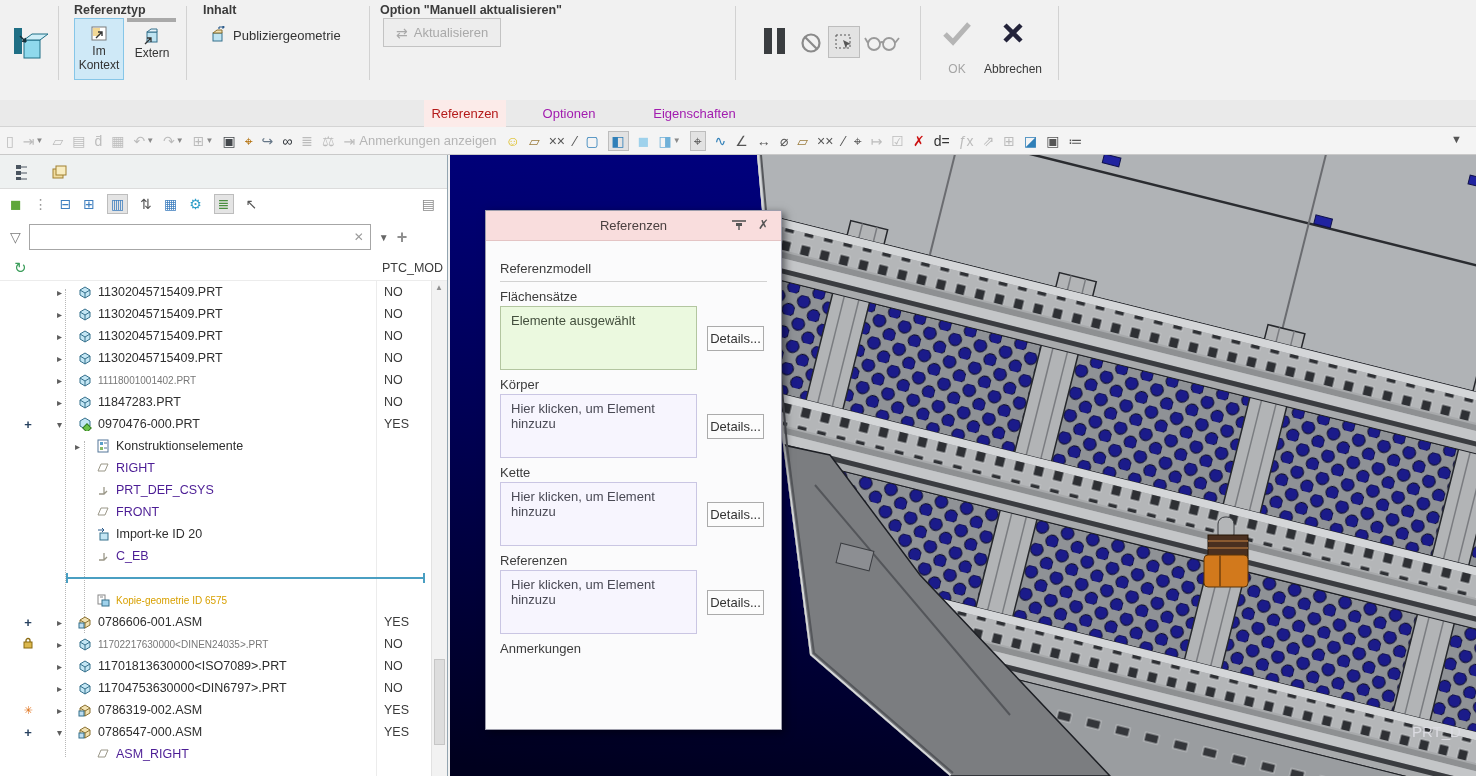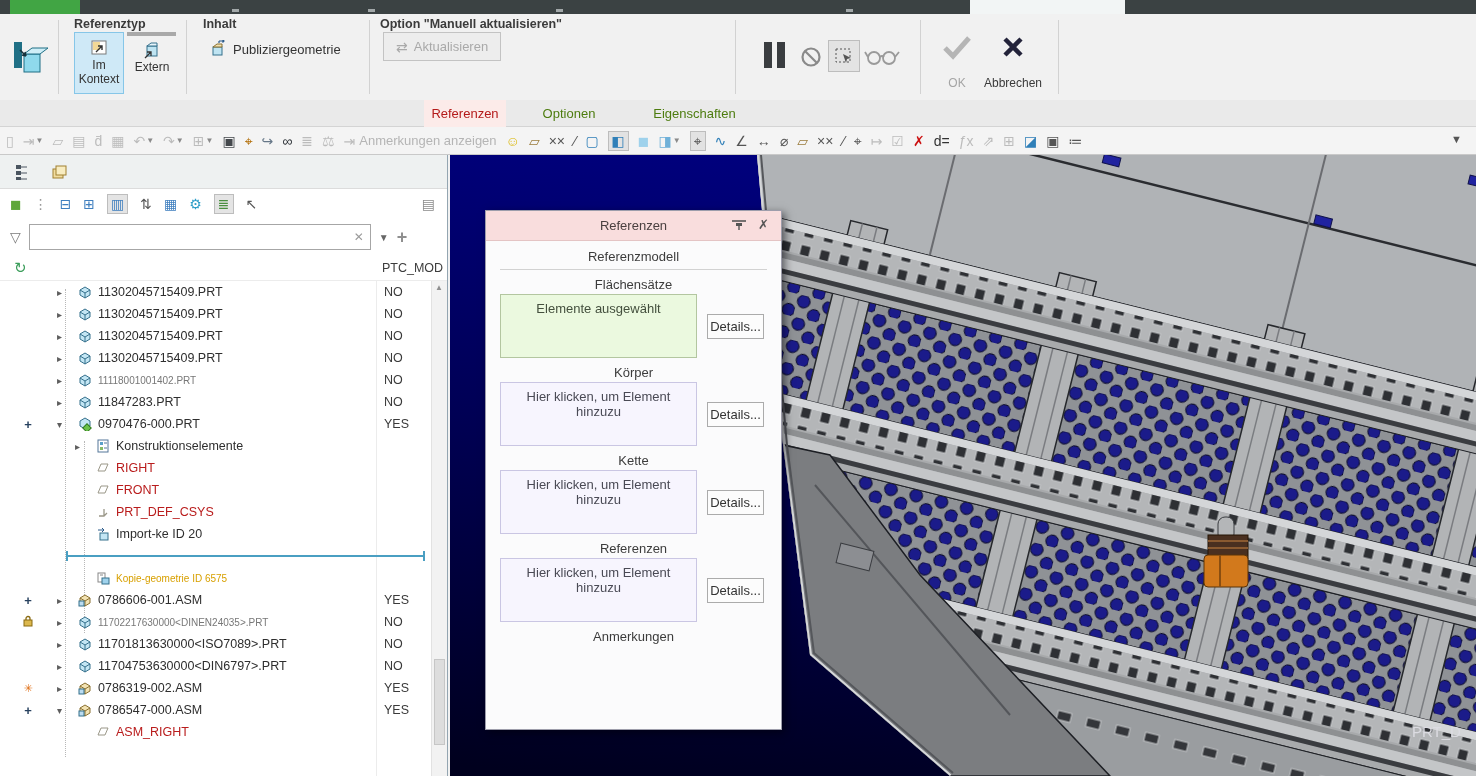--- a/index.html
+++ b/index.html
@@ -6,21 +6,21 @@
   html,body { width:1476px; height:776px; overflow:hidden; background:#f1f1f1;
     font-family:"Liberation Sans","DejaVu Sans",sans-serif; }
 
   
   .titlebar { position:absolute; left:0; top:0; width:1476px; height:14px; background:#3b4243; }
   .titlebar .green-seg { position:absolute; left:10px; top:0; width:70px; height:14px; background:#41a544; }
   .titlebar .doc-tab { position:absolute; left:970px; top:0; width:155px; height:14px; background:#f2f5f5; }
   .titlebar .clip-mark { position:absolute; bottom:2px; width:7px; height:3px; background:#cfd4d4; opacity:.7; }
 
   
-  .ribbon { position:absolute; left:0; top:14px; width:1476px; height:86px; background:#f1f1f1; }
+  .ribbon { position:absolute; left:0; top:0; width:1476px; height:86px; background:#f1f1f1; }
   .ribbon .vsep { position:absolute; top:6px; bottom:6px; width:1px; background:#d2d2d2; }
   .group-label { position:absolute; top:3px; font-size:12.5px; font-weight:bold; color:#3b3b3b; }
   .app-icon { position:absolute; left:12px; top:18px; }
   .big-btn { position:absolute; top:18px; width:50px; height:62px; display:flex; flex-direction:column;
      align-items:center; justify-content:flex-start; padding-top:5px; font-size:12px; color:#333;
      text-align:center; line-height:14px; cursor:default; }
   .big-btn.selected { background:#cfe9f7; border:1px solid #86c6e8; }
   .inline-item { position:absolute; display:flex; align-items:center; gap:5px; font-size:13px; color:#333; }
   .dis-btn { position:absolute; border:1px solid #c3c3c3; background:#ededed; color:#a9a9a9;
      font-size:13px; display:flex; align-items:center; gap:6px; padding:0 12px; height:29px; }
@@ -28,21 +28,21 @@
   .ctl .lbl { margin-top:16px; }
   .ctl.disabled { color:#a5a5a5; }
   .tool-toggle { position:absolute; border:1px solid #bdbdbd; background:#e3e3e3; width:32px; height:32px;
      display:flex; align-items:center; justify-content:center; }
   .gray-bar { position:absolute; height:4px; background:#a9a9a9; }
 
   
   .tabstrip { position:absolute; left:0; top:100px; width:1476px; height:27px; background:#eaeaea;
      border-bottom:1px solid #d4d4d4; }
   .rtab { position:absolute; top:0; height:27px; display:flex; align-items:center; justify-content:center;
-     font-size:13px; color:#4d7c0f; cursor:default; }
+     font-size:13px; color:#a21caf; cursor:default; }
   .rtab.active { background:#fcebe9; color:#b41a1a; }
 
   
   .main-toolbar { position:absolute; left:0; top:127px; width:1476px; height:28px; background:#f4f4f4;
      border-bottom:1px solid #c9c9c9; display:flex; align-items:center; padding-left:6px; gap:9px; }
   .tb-icon { font-size:14px; line-height:1; color:#555; display:flex; align-items:center; gap:1px; white-space:nowrap; }
   .tb-icon.disabled { color:#bcbcbc; }
   .tb-icon .caret { font-size:8px; color:#8a8a8a; }
   .tb-icon.toggled { background:#e2e2e2; border:1px solid #bdbdbd; padding:2px 3px; }
   .tb-icon .txt { font-size:13px; color:#b5b5b5; margin-left:3px; }
@@ -69,42 +69,42 @@
   .tree-header .colname { position:absolute; left:382px; top:6px; font-size:12.5px; color:#3c3c3c; white-space:nowrap; }
   .col-sep { position:absolute; left:376px; top:126px; bottom:0; width:1px; background:#ececec; }
 
   .tree { position:absolute; left:0; top:126px; right:16px; bottom:0; overflow:hidden; font-size:12.5px; color:#2e2e2e; }
   .guide { position:absolute; border-left:1px dotted #b8b8b8; width:0; }
   .tree-row { position:relative; height:22px; display:flex; align-items:center; white-space:nowrap; }
   .tree-row .prefix { position:absolute; left:20px; width:16px; text-align:center; font-size:12px; }
   .tree-row .arrow { position:absolute; font-size:10px; color:#5e5e5e; }
   .tree-row .ticon { position:absolute; width:14px; height:14px; }
   .tree-row .label { position:absolute; }
-  .tree-row .label.dim { color:#b91c1c;text-align:right; }
+  .tree-row .label.dim { color:#4c1d95;text-align:right; }
   .tree-row .badge { font-size:10px; margin-right:1px; }
   .tree-row .ptc { position:absolute; left:384px; color:#3a3a3a; }
   .sep-row { position:relative; height:22px; }
   .sep-row .ins-line { position:absolute; left:66px; right:6px; top:10px; border-top:2px solid #4a9fc2; }
   .sep-row .tick { position:absolute; top:6px; width:2px; height:10px; background:#4a9fc2; }
 
   .vscroll { position:absolute; right:0; top:126px; width:16px; bottom:0; background:#f2f2f2; border-left:1px solid #e2e2e2; }
   .vscroll .up { position:absolute; top:2px; left:3px; font-size:8px; color:#8f8f8f; }
   .vscroll .thumb { position:absolute; left:2px; width:11px; background:#dddddd; border:1px solid #c6c6c6; }
 
   
   .viewport { position:absolute; left:450px; top:155px; width:1026px; height:621px; }
 
   
   .dialog { position:absolute; left:485px; top:210px; width:297px; height:520px; background:#fbfbfc;
      border:1px solid #9d9dab; box-shadow:3px 3px 8px rgba(0,0,10,.55); }
   .dlg-header { height:30px; background:#f9dddd; border-bottom:1px solid #e4c4c4; position:relative;
      display:flex; align-items:center; justify-content:center; font-size:13px; color:#4a4040; }
   .dlg-pin { position:absolute; right:34px; top:8px; }
   .dlg-close { position:absolute; right:12px; top:6px; color:#555; font-size:13px; font-weight:bold; }
-  .dlg-body { padding:8px 14px 0 14px; font-size:13px; color:#3c3c3c;text-align:center; }
+  .dlg-body { padding:20px 14px 0 14px; font-size:13px; color:#3c3c3c; }
   .dlg-label { margin-bottom:3px; }
   .dlg-input { width:197px; height:25px; border:1px solid #c7c3de; background:#fdfdfe; display:flex;
      align-items:center; padding-left:8px; color:#b2b2bc; margin-bottom:6px; }
   .dlg-hr { border-top:1px solid #d2d2d2; margin:5px 0 7px 0; }
   .dlg-section { margin-bottom:7px; }
   .dlg-section .sec-label { margin-bottom:2px; }
   .sec-row { display:flex; align-items:center; }
   .sel-box { width:197px; height:64px; padding:6px 10px; font-size:13px; overflow:hidden; }
   .sel-box.green { background:#ebf9df; border:1px solid #b3c6a0; color:#44503e; }
   .sel-box.lavender { background:#f7f5fe; border:1px solid #cac6e3; color:#4a4a55; }
@@ -401,36 +401,42 @@
         <span class="label" style="left:116px"><span>Konstruktionselemente</span></span>
       </div>
       <div class="tree-row">
         <span class="ticon" style="left:96px"><svg width="14" height="14" viewBox="0 0 14 14">
             <polygon points="2,10 5,3 12,3 9,10" fill="none" stroke="#9a9788"></polygon>
           </svg></span>
         <span class="label dim" style="left:116px"><span>RIGHT</span></span>
       </div>
       <div class="tree-row">
         <span class="ticon" style="left:96px"><svg width="14" height="14" viewBox="0 0 14 14">
+            <path d="M3,11 L8,11 L11,8 M8,11 L8,4" fill="none" stroke="#9a9788" stroke-width="1.3"></path>
+          </svg></span>
+        <span class="label dim" style="left:116px"><span>PRT_DEF_CSYS</span></span>
+      </div>
+      <div class="tree-row">
+        <span class="ticon" style="left:96px"><svg width="14" height="14" viewBox="0 0 14 14">
             <polygon points="2,10 5,3 12,3 9,10" fill="none" stroke="#9a9788"></polygon>
           </svg></span>
         <span class="label dim" style="left:116px"><span>FRONT</span></span>
-      </div>
-      <div class="tree-row">
-        <span class="ticon" style="left:96px"><svg width="14" height="14" viewBox="0 0 14 14">
-            <path d="M3,11 L8,11 L11,8 M8,11 L8,4" fill="none" stroke="#9a9788" stroke-width="1.3"></path>
-          </svg></span>
-        <span class="label dim" style="left:116px"><span>PRT_DEF_CSYS</span></span>
       </div>
       <div class="tree-row">
         <span class="ticon" style="left:96px"><svg width="14" height="14" viewBox="0 0 14 14">
             <rect x="4" y="6" width="8" height="7" fill="#c3e6f4" stroke="#35708c"></rect>
             <path d="M2,3 h6 m-2,-2 l2,2 l-2,2" stroke="#2a5a8a" fill="none"></path>
           </svg></span>
         <span class="label" style="left:116px"><span>Import-ke ID 20</span></span>
+      </div>
+      <div class="tree-row">
+        <span class="ticon" style="left:96px"><svg width="14" height="14" viewBox="0 0 14 14">
+            <path d="M3,11 L8,11 L11,8 M8,11 L8,4" fill="none" stroke="#9a9788" stroke-width="1.3"></path>
+          </svg></span>
+        <span class="label dim" style="left:116px"><span>C_EB</span></span>
       </div>
       <div class="sep-row">
         <div class="ins-line"></div>
         <div class="tick" style="left:66px"></div>
         <div class="tick" style="right:6px"></div>
       </div>
       <div class="tree-row">
         <span class="ticon" style="left:96px"><svg width="14" height="14" viewBox="0 0 14 14">
             <rect x="2" y="2" width="7" height="9" fill="#fff" stroke="#888"></rect>
             <rect x="6" y="7" width="7" height="6" fill="#9fd2ec" stroke="#35708c"></rect>

